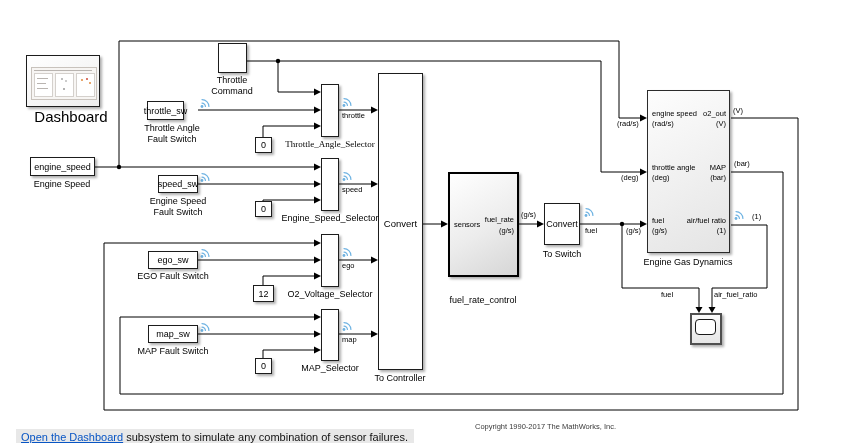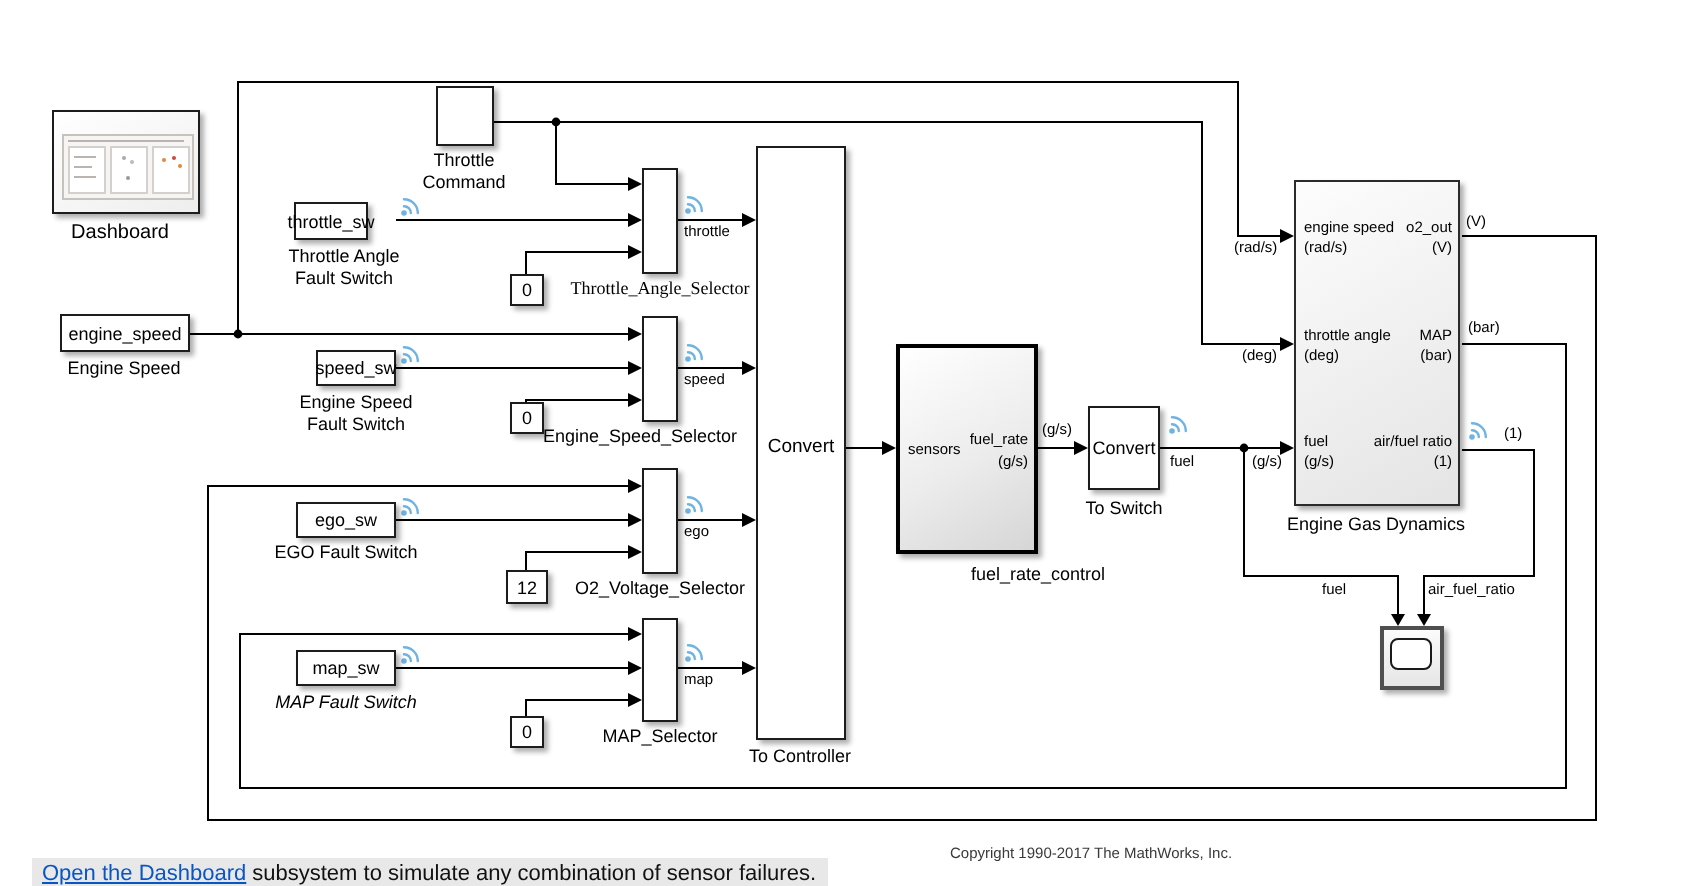--- a/index.html
+++ b/index.html
@@ -184,21 +184,21 @@
         <div class="dot" style="left:9px;top:6px;background:#bbb;"></div>
         <div class="dot" style="left:7px;top:14px;background:#999;"></div>
       </div>
       <div class="dash-panel" style="left:44px;">
         <div class="dot" style="left:4px;top:5px;background:#e08a3c;"></div>
         <div class="dot" style="left:9px;top:4px;background:#cc4a3a;"></div>
         <div class="dot" style="left:12px;top:8px;background:#e08a3c;"></div>
       </div>
     </div>
   </div>
-  <div class="lbl" style="left:60px;top:111px;font-size:10px;">Dashboard</div>
+  <div class="lbl" style="left:71px;top:111px;font-size:15px;">Dashboard</div>
 
   <div class="blk" style="left:218px;top:43px;width:29px;height:30px;"></div>
   <div class="lbl" style="left:232px;top:75px;">
     <div>Throttle</div>
     <div>Command</div>
   </div>
 
   <div class="blk" style="left:147px;top:101px;width:37px;height:19px;">
     <span>throttle_sw</span>
   </div>
@@ -221,58 +221,58 @@
   </div>
 
   <div class="blk" style="left:148px;top:251px;width:50px;height:18px;">
     <span>ego_sw</span>
   </div>
   <div class="lbl" style="left:173px;top:271px;text-align:right;">EGO Fault Switch</div>
 
   <div class="blk" style="left:148px;top:325px;width:50px;height:18px;">
     <span>map_sw</span>
   </div>
-  <div class="lbl" style="left:173px;top:346px;font-style:italic;">MAP Fault Switch</div>
+  <div class="lbl" style="left:173px;top:346px;">MAP Fault Switch</div>
 
   <div class="blk" style="left:255px;top:137px;width:17px;height:16px;">
     <span>0</span>
   </div>
   <div class="blk" style="left:255px;top:201px;width:17px;height:16px;">
     <span>0</span>
   </div>
   <div class="blk" style="left:253px;top:285px;width:21px;height:17px;">
     <span>12</span>
   </div>
   <div class="blk" style="left:255px;top:358px;width:17px;height:16px;">
     <span>0</span>
   </div>
 
   <div class="blk" style="left:321px;top:84px;width:18px;height:53px;"></div>
   <div class="lbl" style="left:330px;top:139px;font-family:Liberation Serif, serif;">Throttle_Angle_Selector</div>
 
   <div class="blk" style="left:321px;top:158px;width:18px;height:53px;"></div>
-  <div class="lbl" style="left:320px;top:213px;">Engine_Speed_Selector</div>
+  <div class="lbl" style="left:330px;top:213px;">Engine_Speed_Selector</div>
 
   <div class="blk" style="left:321px;top:234px;width:18px;height:53px;"></div>
   <div class="lbl" style="left:330px;top:289px;">O2_Voltage_Selector</div>
 
   <div class="blk" style="left:321px;top:309px;width:18px;height:52px;"></div>
   <div class="lbl" style="left:330px;top:363px;">MAP_Selector</div>
 
   <div class="blk" style="left:378px;top:73px;width:45px;height:297px;align-items:flex-start;">
     <span style="position:absolute;top:144px;left:0;width:100%;text-align:center;font-size:9.5px;">Convert</span>
   </div>
   <div class="lbl" style="left:400px;top:373px;">To Controller</div>
 
   <div class="blk gradblk" style="left:448px;top:172px;width:71px;height:105px;border:2px solid #000;">
     <span class="port" style="left:4px;top:47px;">sensors</span>
     <span class="port" style="right:3px;top:42px;text-align:right;">fuel_rate</span>
     <span class="port" style="right:3px;top:53px;text-align:right;">(g/s)</span>
   </div>
-  <div class="lbl" style="left:483px;top:282px;margin-left:36px;">fuel_rate_control</div>
+  <div class="lbl" style="left:483px;top:295px;">fuel_rate_control</div>
 
   <div class="blk" style="left:544px;top:203px;width:36px;height:42px;font-size:9px;">
     <span>Convert</span>
   </div>
   <div class="lbl" style="left:562px;top:249px;">To Switch</div>
 
   <div class="blk" style="left:647px;top:90px;width:83px;height:163px;background:linear-gradient(150deg,#fdfdfd,#e4e4e4);border:1px solid #2b2b2b;">
     <span class="port" style="left:4px;top:19px;">engine speed</span>
     <span class="port" style="left:4px;top:29px;">(rad/s)</span>
     <span class="port" style="left:4px;top:73px;">throttle angle</span>

